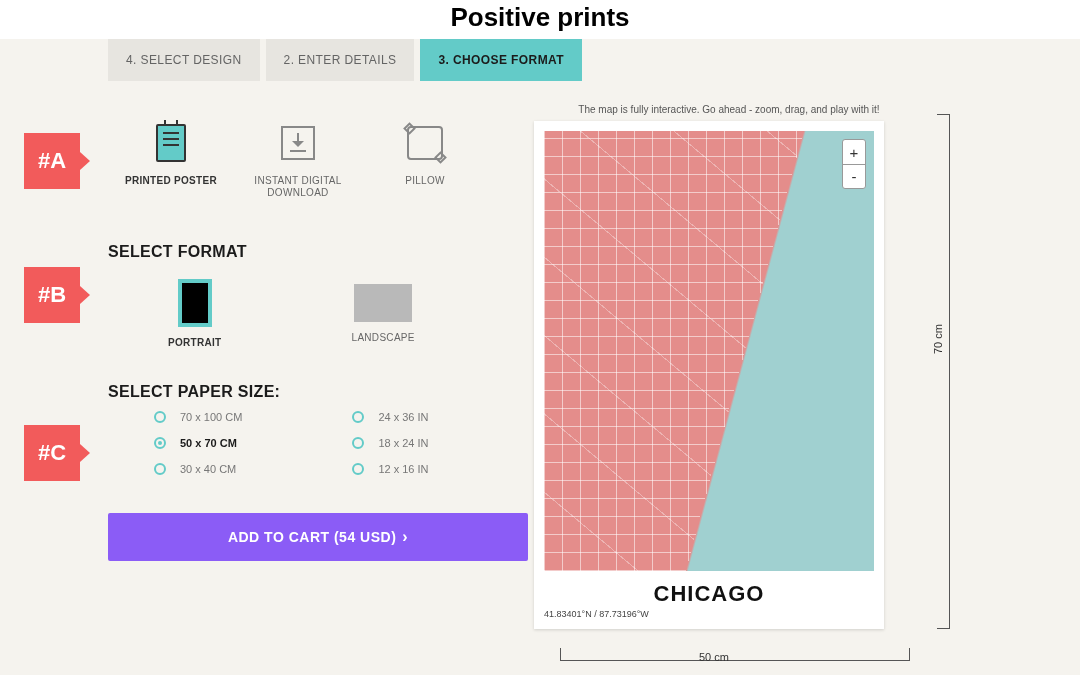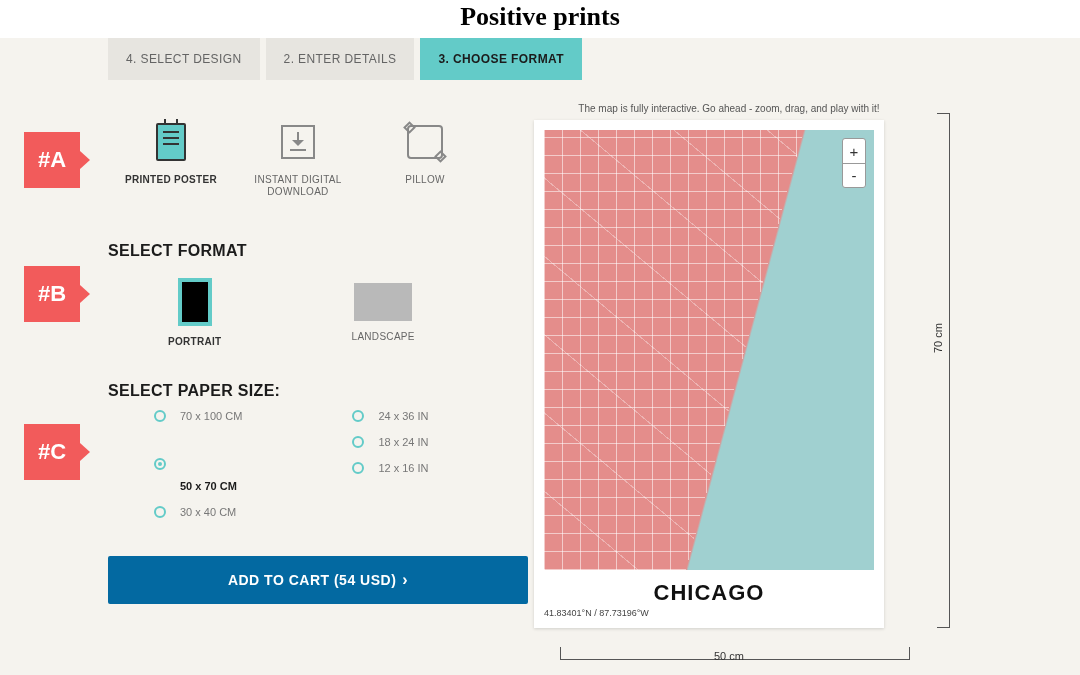--- a/index.html
+++ b/index.html
@@ -8,21 +8,21 @@
     font-family: Arial, Helvetica, sans-serif;
     background: #ffffff;
     overflow: hidden;
     position: relative;
   }
   .logo-wrap {
     width: 100%; text-align: center;
     padding-top: 2px;
   }
   .logo {
-    font-family: Liberation Serif, serif;
+    font-family: Liberation Sans, sans-serif;
     font-size: 26px;
     font-weight: bold;
     color: #000;
   }
   .main {
     background: #f5f3ee;
     width: 100%;
     height: 640px;
     margin-top: 6px;
     position: relative;
@@ -172,26 +172,26 @@
     border: 2px solid #63cbc8;
     border-radius: 50%;
     position: relative;
     flex-shrink: 0;
   }
   .radio.checked::after {
     content: ""; position: absolute; inset: 2px;
     background: #63cbc8; border-radius: 50%;
   }
   .size-label { font-size: 11px; color: #777; }
-  .size-label.sel { color: #1b1b1b; font-weight: 700; margin-top: 44px; }
+  .size-label.sel { color: #1b1b1b; font-weight: 700; }
 
   .add-cart {
     margin-top: 38px;
     width: 420px;
-    background: #0369a1;
+    background: #8b5cf6;
     color: #fff;
     border: none;
     padding: 15px 0;
     font-size: 14px;
     font-weight: 700;
     letter-spacing: 0.5px;
     cursor: pointer;
     border-radius: 2px;
     display: flex; align-items: center; justify-content: center; gap: 6px;
   }
@@ -282,21 +282,21 @@
     position: absolute;
     left: 560px; top: 604px;
     width: 350px; height: 18px;
     border-bottom: 1px solid #555;
   }
   .dim-bottom::before, .dim-bottom::after {
     content:""; position:absolute; bottom:0; height:12px; border-left:1px solid #555;
   }
   .dim-bottom::before { left:0; } .dim-bottom::after { right:0; }
   .dim-bottom-label {
-    position:absolute; left: 714px; top: 612px;
+    position:absolute; left: 699px; top: 612px;
     font-size: 11px; color: #333;
   }
 
   
   .anno {
     position: absolute;
     background: #f25b5b;
     color: #fff;
     font-size: 22px;
     font-weight: 700;

